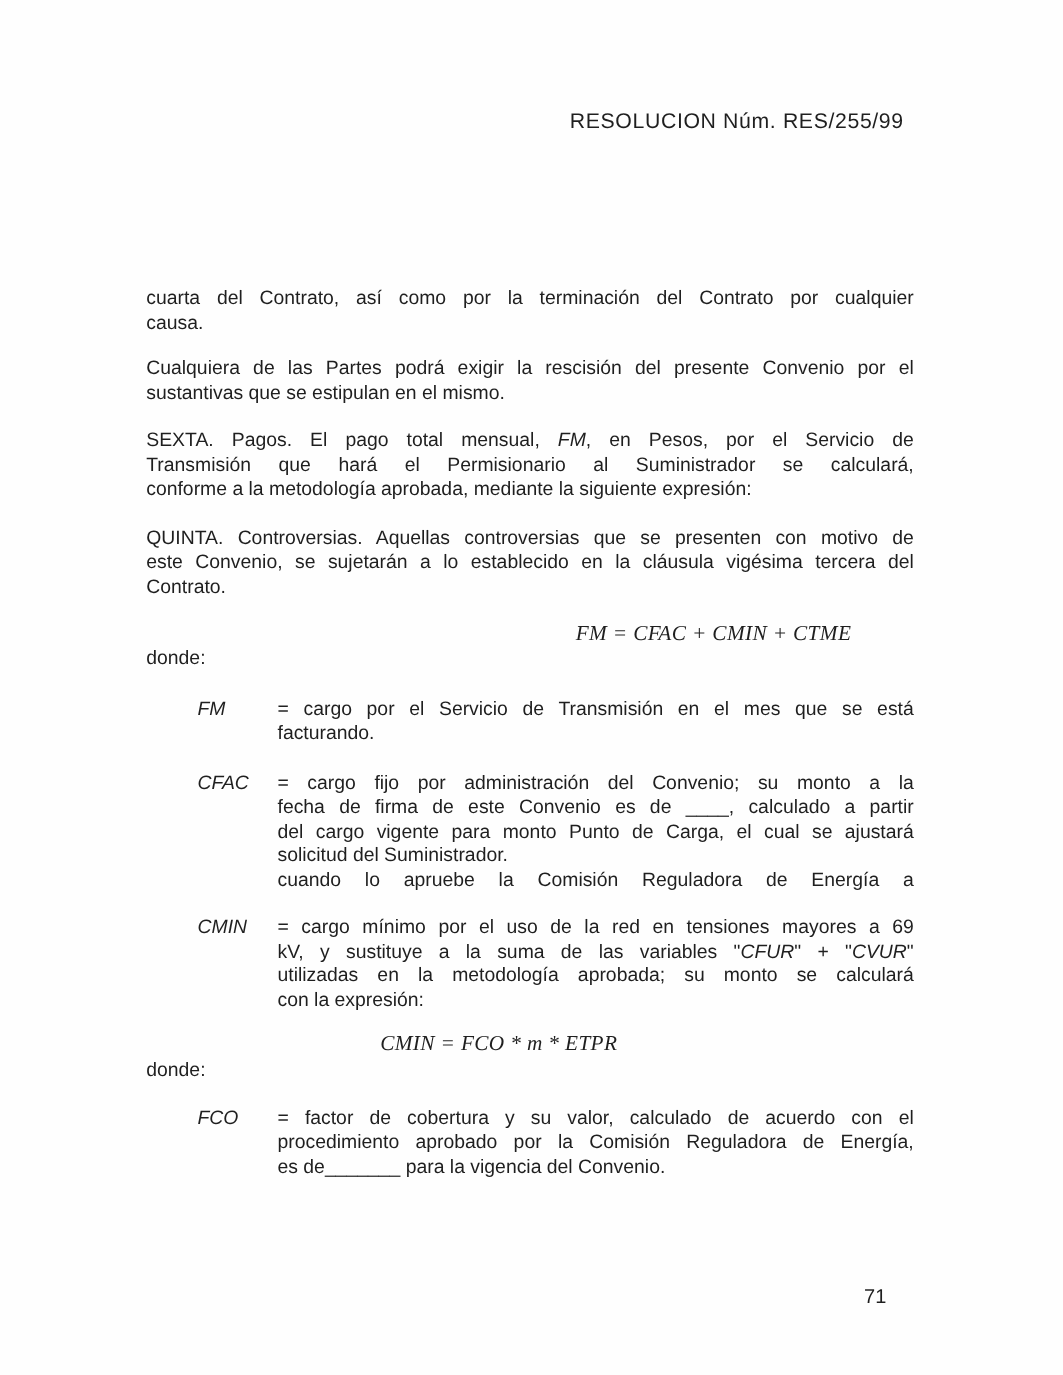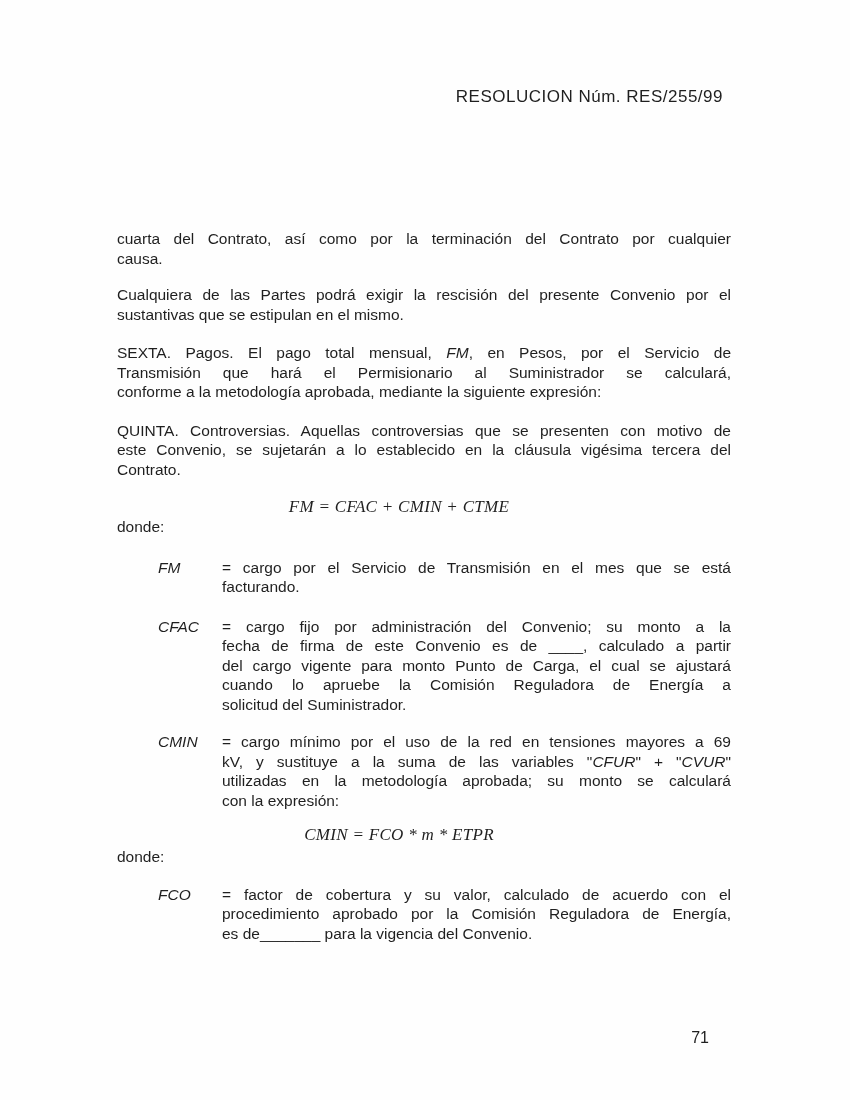--- a/index.html
+++ b/index.html
@@ -86,21 +86,21 @@
     width: 592px;
     text-align: right;
     font-size: 16px;
     line-height: 19.5px;
   }
   
   .b0  { margin-top: 229px; }
   .b1  { margin-top: 17px; }
   .b2  { margin-top: 19px; }
   .b3  { margin-top: 19px; }
-  .b4  { margin-top: 18px; }
+  .b4  { margin-top: 18px; text-align: right; }
   .b5  { margin-top: 0px; }
   .b6  { margin-top: 21px; }
   .b7  { margin-top: 20px; }
   .b8  { margin-top: 18px; }
   .b9  { margin-top: 15px; }
   .b10 { margin-top: 2px; }
   .b11 { margin-top: 18px; }
 </style>
 </head>
 <body style="background: rgb(254, 254, 254);">
@@ -144,22 +144,22 @@
           <div class="tline tlast"><span>facturando.</span></div>
         </div>
     </div>
 
     <div class="def b7">
       <div class="term">CFAC</div>
       <div class="deftext">
           <div class="tline"><span>= cargo fijo por administración del Convenio; su monto a la</span></div>
           <div class="tline"><span>fecha de firma de este Convenio es de ____, calculado a partir</span></div>
           <div class="tline"><span>del cargo vigente para monto Punto de Carga, el cual se ajustará</span></div>
+          <div class="tline tlast"><span>solicitud del Suministrador.</span></div>
           <div class="tline"><span>cuando lo apruebe la Comisión Reguladora de Energía a</span></div>
-          <div class="tline tlast"><span>solicitud del Suministrador.</span></div>
         </div>
     </div>
 
     <div class="def b8">
       <div class="term">CMIN</div>
       <div class="deftext">
           <div class="tline"><span>= cargo mínimo por el uso de la red en tensiones mayores a 69</span></div>
           <div class="tline"><span>kV, y sustituye a la suma de las variables "</span><span class="it">CFUR</span><span>" + "</span><span class="it">CVUR</span><span>"</span></div>
           <div class="tline"><span>utilizadas en la metodología aprobada; su monto se calculará</span></div>
           <div class="tline tlast"><span>con la expresión:</span></div>

